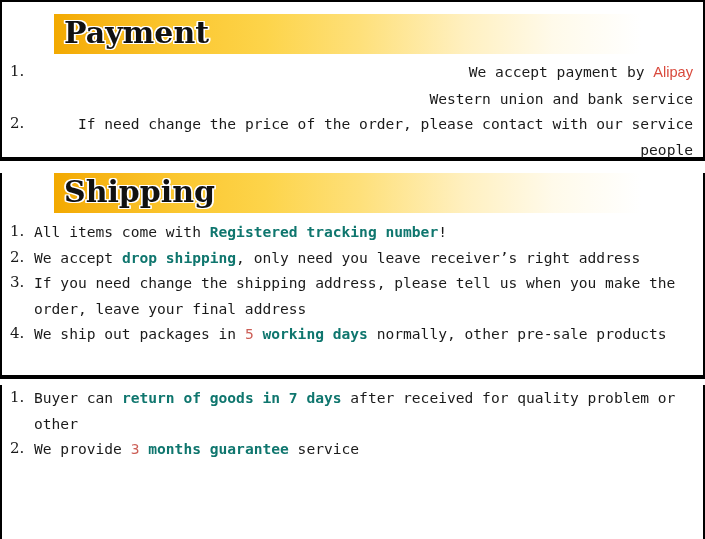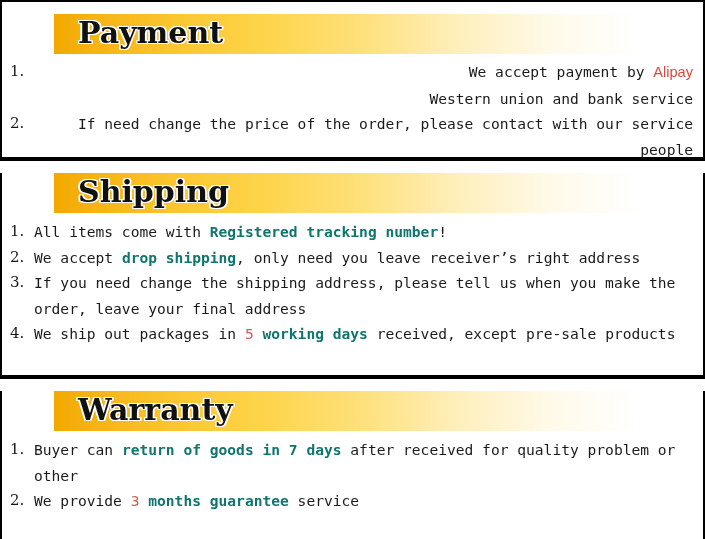--- a/index.html
+++ b/index.html
@@ -57,21 +57,21 @@
         #f6b212 6%,
         #fbc832 22%,
         #fdd44a 36%,
         #fee07a 52%,
         #fff0c0 70%,
         #fffaea 85%,
         #ffffff 100%);
   }
   .head-title {
     position: absolute;
-    left: 24px;
+    left: 10px;
     top: -2px;
     font-family: "DejaVu Serif", serif;
     font-weight: bold;
     font-size: 30px;
     line-height: 42px;
     color: #111111;
     letter-spacing: 0px;
     text-shadow:
       -1.4px -1.4px 0 #ffffff,
        1.4px -1.4px 0 #ffffff,
@@ -155,30 +155,26 @@
       <li>
         <span>All items come with </span><span class="rd-b">Registered tracking number</span><span>!</span>
       </li>
       <li>
         <span>We accept </span><span class="rd-b">drop shipping</span><span>, only need you leave receiver’s right address</span>
       </li>
       <li>
         <span>If you need change the shipping address, please tell us when you make the order, leave your final address</span>
       </li>
       <li>
-        <span>We ship out packages in </span><span class="rd-l">5</span><span class="rd-b"> working days</span><span> received, except pre-sale products</span>
+        <span>We ship out packages in </span><span class="rd-l">5</span><span class="rd-b"> working days</span><span> normally, other pre-sale products</span>
       </li>
     </ol>
   </div>
 
   <div class="section last" id="sec-warranty">
-    <div class="head-wrap">
-      <div class="head-bar"></div>
-      <div class="head-title">Warranty</div>
-    </div>
 
     <ol class="items">
       <li>
         <span>Buyer can </span><span class="rd-b">return of goods in 7 days</span><span> after received for quality problem or other</span>
       </li>
       <li>
         <span>We provide </span><span class="rd-l">3</span><span class="rd-b"> months guarantee</span><span> service</span>
       </li>
     </ol>
   </div>

